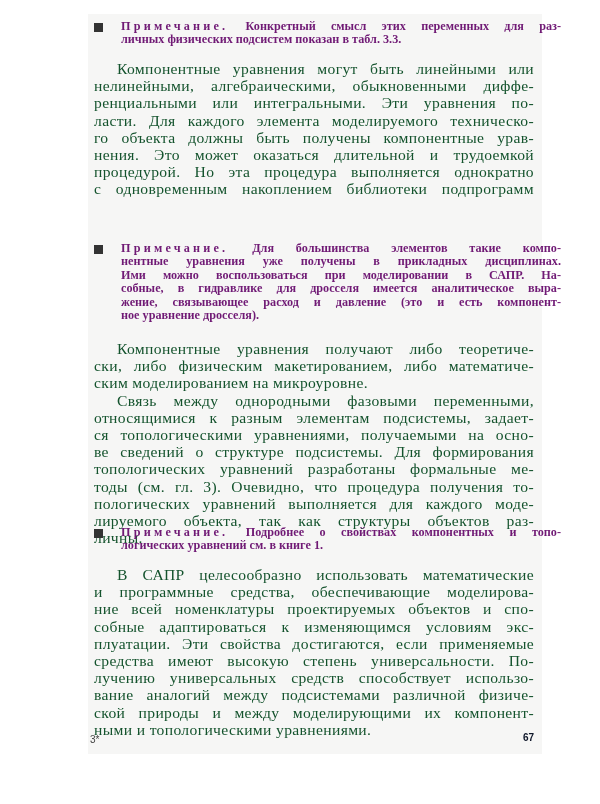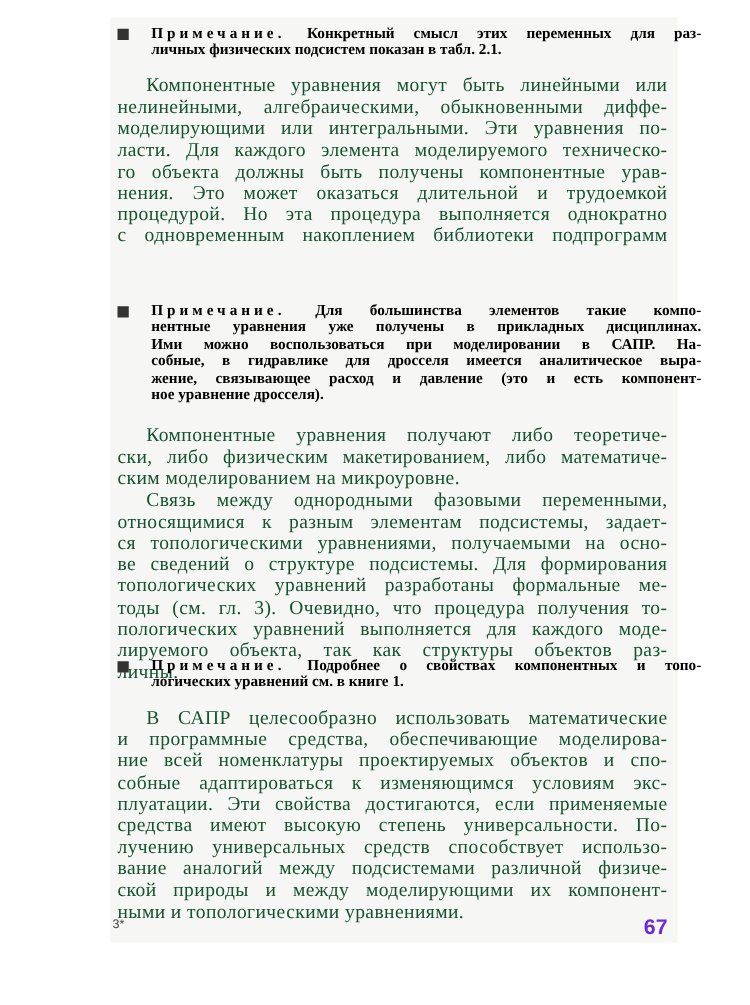--- a/index.html
+++ b/index.html
@@ -29,21 +29,21 @@
       top: 18px;
       width: 440px;
     }
     .note {
       position: relative;
       padding-left: 27px;
       font-family: "Liberation Serif", serif;
       font-weight: bold;
       font-size: 12.2px;
       line-height: 13.4px;
-      color: #000000;
+      color: #701a75;
       text-align: justify;
       hyphens: manual;
     }
     .note .bullet {
       position: absolute;
       left: 0;
       top: 3px;
       width: 9px;
       height: 9px;
       background: #333333;
@@ -100,41 +100,41 @@
       font-size: 10px;
       font-family: "Liberation Sans", sans-serif;
       color: #444;
     }
     .footer .page-number {
       position: absolute;
       right: 0;
       top: 2px;
       font-family: "Liberation Sans", sans-serif;
       font-weight: bold;
-      font-size: 17px;
-      color: #6d28d9;
+      font-size: 10px;
+      color: #0f172a;
     }
   </style>
 </head>
 <body>
 
 <div class="scan"></div>
 
 <div class="page">
 
   <div class="note" id="note1">
     <span class="bullet"></span>
     <span class="line"><span class="label">Примечание.</span> <span>Конкретный смысл этих переменных для раз-</span></span>
-    <span class="line last">личных физических подсистем показан в табл. 2.1.</span>
+    <span class="line last">личных физических подсистем показан в табл. 3.3.</span>
   </div>
 
   <div class="para" id="para1">
     <span class="line indent">Компонентные уравнения могут быть линейными или</span>
     <span class="line">нелинейными, алгебраическими, обыкновенными диффе-</span>
-    <span class="line">моделирующими или интегральными. Эти уравнения по-</span>
+    <span class="line">ренциальными или интегральными. Эти уравнения по-</span>
     <span class="line">ласти. Для каждого элемента моделируемого техническо-</span>
     <span class="line">го объекта должны быть получены компонентные урав-</span>
     <span class="line">нения. Это может оказаться длительной и трудоемкой</span>
     <span class="line">процедурой. Но эта процедура выполняется однократно</span>
     <span class="line">с одновременным накоплением библиотеки подпрограмм</span>
   </div>
 
   <div class="note" id="note2">
     <span class="bullet"></span>
     <span class="line"><span class="label">Примечание.</span> <span>Для большинства элементов такие компо-</span></span>

